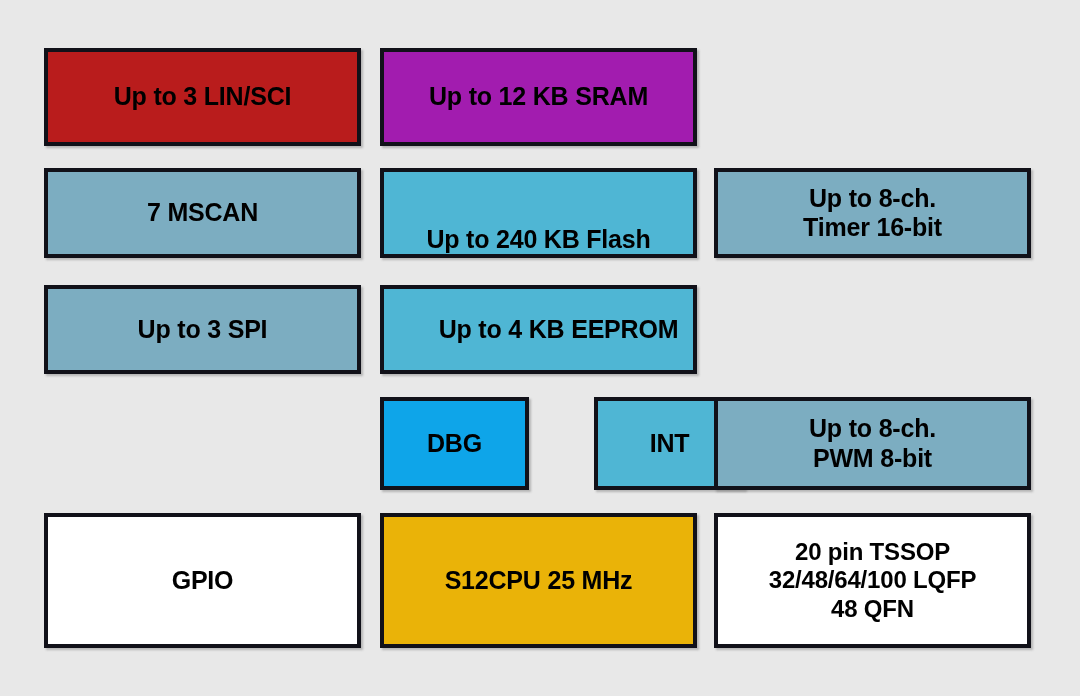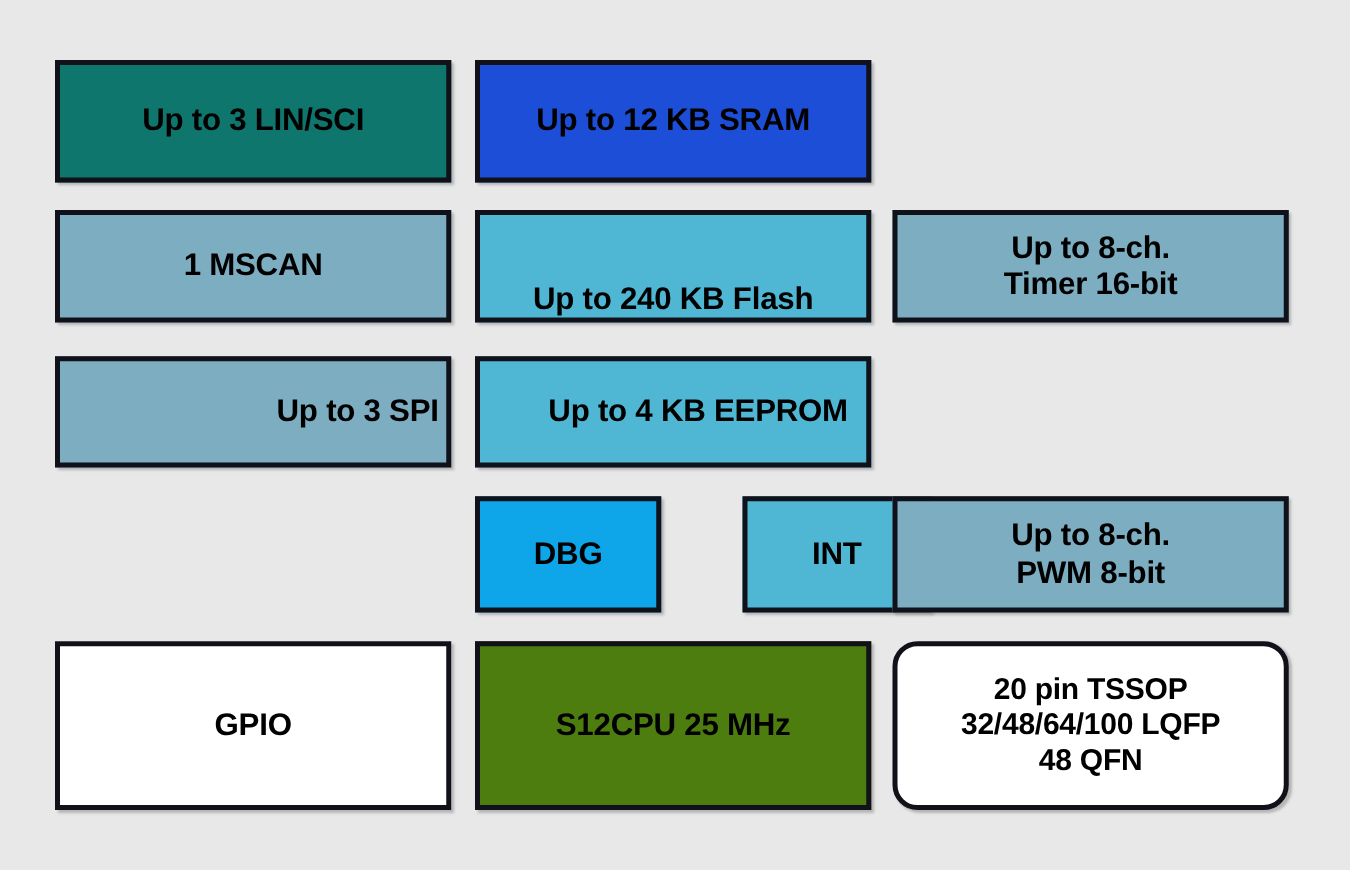--- a/index.html
+++ b/index.html
@@ -38,49 +38,49 @@
     display: block;
     width: 100%;
     padding: 0 6px;
     box-sizing: border-box;
   }
   .fill-steel  { background: #7cadc1; }
   .fill-cyan   { background: #4fb6d4; }
   .fill-white  { background: #ffffff; }
 
   .fs-lg  { font-size: 25px; }
-  .fs-md  { font-size: 24px; border-radius: 20px; }
+  .fs-md  { font-size: 24px; }
 </style>
 </head>
 <body style="background: rgb(232, 232, 232);">
 
 <div id="diagram">
 
-  <div class="block fill-steel fs-lg" style="left: 44px; top: 48px; width: 317px; height: 98px; background: #0f766e; border-color: rgb(17, 17, 25); justify-content: center;">
+  <div class="block fill-steel fs-lg" style="left: 44px; top: 48px; width: 317px; height: 98px; background: #b91c1c; border-color: rgb(17, 17, 25); justify-content: center;">
     <span class="label">Up to 3 LIN/SCI</span>
   </div>
 
-  <div class="block fill-cyan fs-lg" style="left: 380px; top: 48px; width: 317px; height: 98px; background: #1d4ed8; border-color: rgb(17, 17, 25);">
+  <div class="block fill-cyan fs-lg" style="left: 380px; top: 48px; width: 317px; height: 98px; background: #a21caf; border-color: rgb(17, 17, 25);">
     <span class="label">Up to 12 KB SRAM</span>
   </div>
 
 
   <div class="block fill-steel fs-lg" style="left: 44px; top: 168px; width: 317px; height: 90px; background: rgb(124, 173, 193); border-color: rgb(17, 17, 25);">
-    <span class="label">1 MSCAN</span>
+    <span class="label">7 MSCAN</span>
   </div>
 
   <div class="block fill-cyan fs-lg" style="left: 380px; top: 168px; width: 317px; height: 90px; background: rgb(79, 182, 212); border-color: rgb(17, 17, 25); align-items: flex-end;">
     <span class="label">Up to 240 KB Flash</span>
   </div>
 
   <div class="block fill-steel fs-lg" style="left: 714px; top: 168px; width: 317px; height: 90px; background: rgb(124, 173, 193); border-color: rgb(17, 17, 25);">
     <span class="label">Up to 8-ch.<br>Timer 16-bit</span>
   </div>
 
-  <div class="block fill-steel fs-lg" style="left: 44px; top: 285px; width: 317px; height: 89px; background: rgb(124, 173, 193); border-color: rgb(17, 17, 25); text-align: right;">
+  <div class="block fill-steel fs-lg" style="left: 44px; top: 285px; width: 317px; height: 89px; background: rgb(124, 173, 193); border-color: rgb(17, 17, 25);">
     <span class="label">Up to 3 SPI</span>
   </div>
 
   <div class="block fill-cyan fs-lg" style="left: 380px; top: 285px; width: 317px; height: 89px; background: rgb(79, 182, 212); border-color: rgb(17, 17, 25); padding-left: 40px;">
     <span class="label">Up to 4 KB EEPROM</span>
   </div>
 
   <div class="block fill-cyan fs-lg" style="left: 380px; top: 397px; width: 149px; height: 93px; background: #0ea5e9; border-color: rgb(17, 17, 25);">
     <span class="label">DBG</span>
   </div>
@@ -90,21 +90,21 @@
   </div>
 
   <div class="block fill-steel fs-lg" style="left: 714px; top: 397px; width: 317px; height: 93px; background: rgb(124, 173, 193); border-color: rgb(17, 17, 25);">
     <span class="label">Up to 8-ch.<br>PWM 8-bit</span>
   </div>
 
   <div class="block fill-white fs-lg" style="left: 44px; top: 513px; width: 317px; height: 135px; background: rgb(255, 255, 255); border-color: rgb(17, 17, 25);">
     <span class="label">GPIO</span>
   </div>
 
-  <div class="block fill-cyan fs-lg" style="left: 380px; top: 513px; width: 317px; height: 135px; background: #4d7c0f; border-color: rgb(17, 17, 25); text-align: center;">
+  <div class="block fill-cyan fs-lg" style="left: 380px; top: 513px; width: 317px; height: 135px; background: #eab308; border-color: rgb(17, 17, 25); text-align: center;">
     <span class="label">S12CPU 25 MHz</span>
   </div>
 
   <div class="block fill-white fs-md" style="left: 714px; top: 513px; width: 317px; height: 135px; background: rgb(255, 255, 255); border-color: rgb(17, 17, 25);">
     <span class="label">20 pin TSSOP<br>32/48/64/100 LQFP<br>48 QFN</span>
   </div>
 
 </div>
 
 </body></html>

